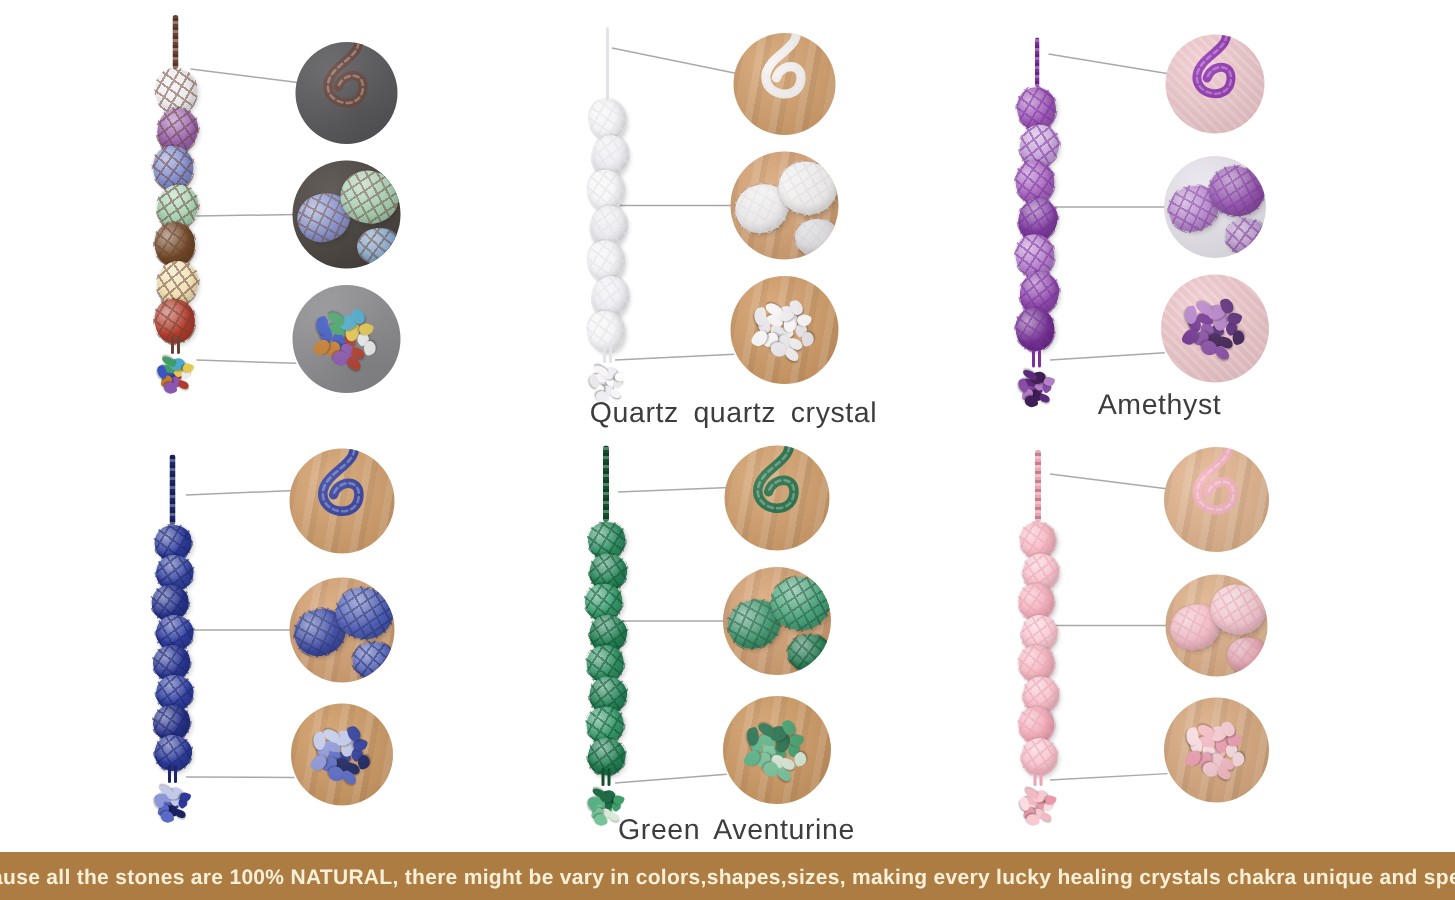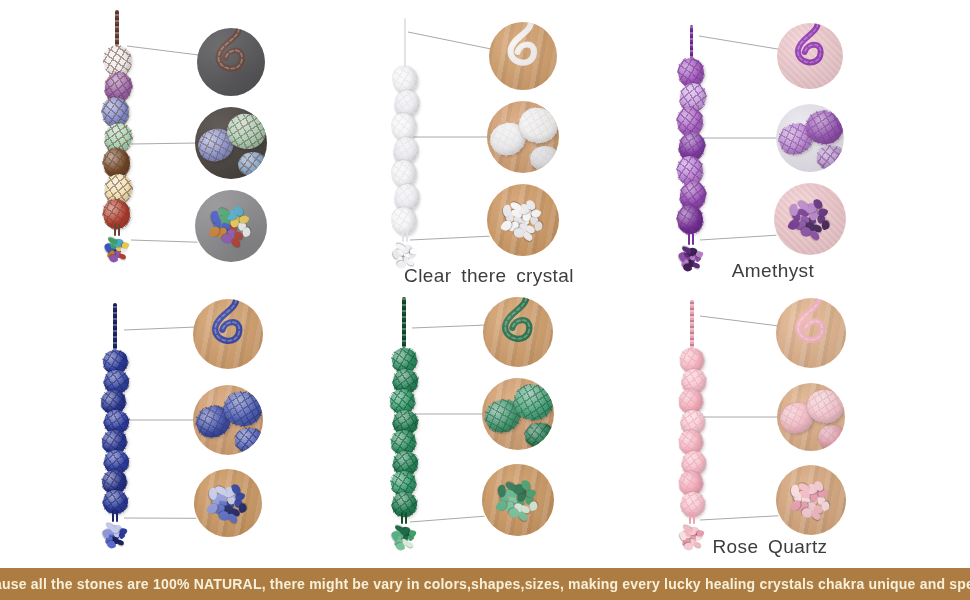--- a/index.html
+++ b/index.html
@@ -381,19 +381,19 @@
         <div class="chip" style="left: 43.248px; top: 23.8501px; width: 8px; height: 9px; background: rgb(235, 154, 171); transform: rotate(110deg);"></div>
         <div class="chip" style="left: 25.6564px; top: 43.1029px; width: 10px; height: 10px; background: rgb(247, 201, 209); transform: rotate(157deg);"></div>
         <div class="chip" style="left: 22.3068px; top: 18.6083px; width: 12px; height: 7px; background: rgb(244, 184, 194); transform: rotate(204deg);"></div>
         <div class="chip" style="left: 45.4703px; top: 36.5578px; width: 9px; height: 8px; background: rgb(250, 220, 225); transform: rotate(251deg);"></div>
         <div class="chip" style="left: 13.8267px; top: 35.8959px; width: 11px; height: 9px; background: rgb(235, 154, 171); transform: rotate(298deg);"></div>
         <div class="chip" style="left: 38.8544px; top: 15.8126px; width: 8px; height: 10px; background: rgb(247, 201, 209); transform: rotate(345deg);"></div>
         <div class="chip" style="left: 34.773px; top: 47.3327px; width: 10px; height: 7px; background: rgb(244, 184, 194); transform: rotate(32deg);"></div>
         <div class="chip" style="left: 13.4007px; top: 22.0301px; width: 12px; height: 8px; background: rgb(250, 220, 225); transform: rotate(79deg);"></div>
       </div>
     </div>
-  <span class="plabel" style="left:489px;top:276px">Clear there crystal</span>
+  <span class="plabel" style="left:489px;top:276px">Quartz quartz crystal</span>
   <span class="plabel" style="left:773px;top:271px">Amethyst</span>
-  <span class="plabel" style="left:770px;top:547px">Rose Quartz</span>
+  <span class="plabel" style="left:491px;top:554px">Green Aventurine</span>
   <div id="banner" style="background: rgb(173, 124, 66);">
     <span style="color: rgb(247, 240, 216);">Because all the stones are 100% NATURAL, there might be vary in colors,shapes,sizes, making every lucky healing crystals chakra unique and special.</span>
   </div>
 </div>
 
 </body></html>

